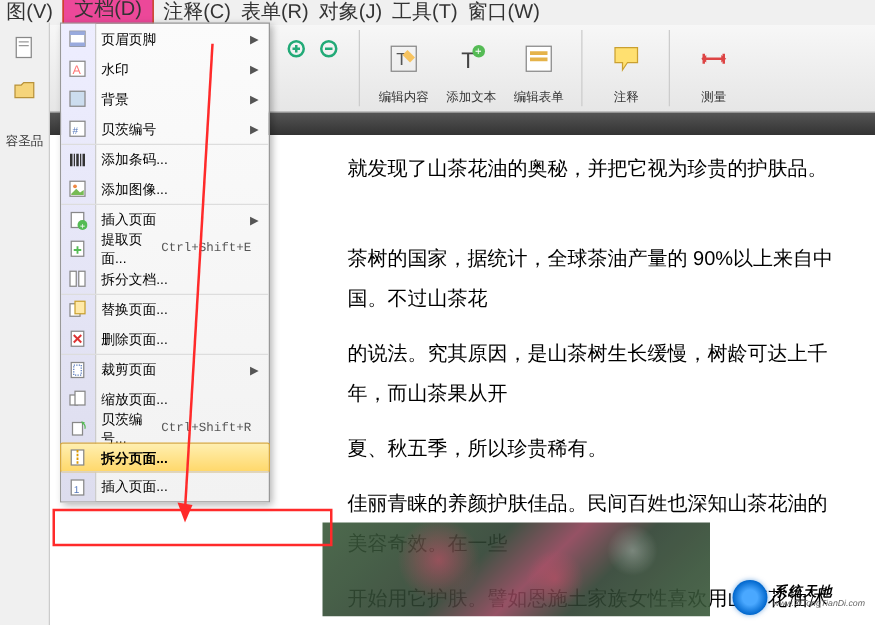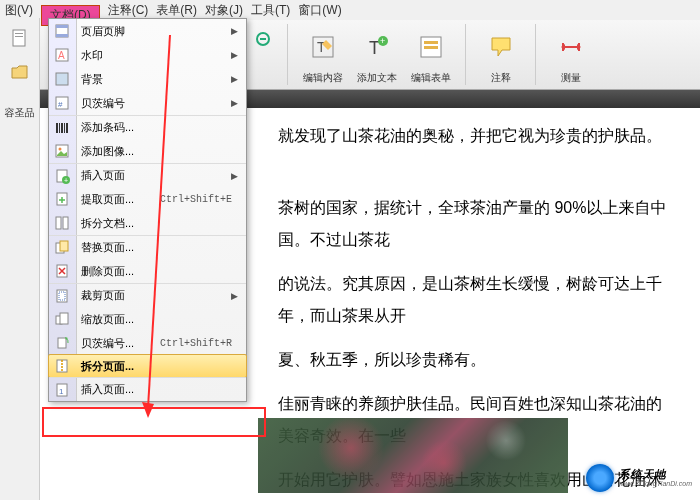--- a/index.html
+++ b/index.html
@@ -1,35 +1,35 @@
 <!DOCTYPE html>
 <html><head>
 <meta charset="utf-8">
 <style>
 * { margin: 0; padding: 0; box-sizing: border-box; font-family: "Microsoft YaHei", SimSun, sans-serif; }
 body { width: 700px; height: 500px; overflow: hidden; background: #fff; position: relative; }
 
-.menubar { height: 20px; background: #f0f0f0; display: flex; padding-left: 5px; font-size: 12px; align-items: center; }
+.menubar { height: 20px; background: #f0f0f0; display: flex; padding-left: 5px; font-size: 16px; align-items: flex-end; }
 .menubar span { margin-right: 8px; color: #333; }
 .menubar .active { background: #ec4899; border: 1px solid #c2410c; padding: 1px 8px; margin-top: 11px; }
 
 .toolbar { height: 70px; background: linear-gradient(#f7f7f7,#e6e6e6); border-bottom: 1px solid #aaa; display: flex; padding: 4px 2px; }
 .tb-group { display: flex; flex-direction: column; align-items: center; margin: 0 3px; }
 .tb-btn { width: 48px; height: 48px; display: flex; flex-direction: column; align-items: center; justify-content: center; }
 .tb-label { font-size: 10px; color: #333; margin-top: 2px; }
 .tb-icon { width: 28px; height: 28px; display: flex; align-items: center; justify-content: center; }
 .small-btns { display: flex; gap: 2px; padding: 4px; }
 .small-btn { width: 24px; height: 24px; display: flex; align-items: center; justify-content: center; }
 
 .dark-strip { height: 18px; background: linear-gradient(#555,#333); margin-top: 0; }
 
 .content { position: absolute; left: 38px; top: 110px; right: 10px; bottom: 0; padding: 10px 20px; font-size: 16px; line-height: 2; color: #000; }
 .content p { margin-bottom: 12px; }
 
-.dropdown { position: absolute; left: 48px; top: 18px; width: 199px; background: linear-gradient(#fbfbfb,#f2f2f2); border: 1px solid #999; box-shadow: 2px 2px 6px rgba(0,0,0,0.3); z-index: 10; }
+.dropdown { position: absolute; left: 48px; top: 18px; width: 168px; background: linear-gradient(#fbfbfb,#f2f2f2); border: 1px solid #999; box-shadow: 2px 2px 6px rgba(0,0,0,0.3); z-index: 10; }
 .dd-strip { position: absolute; left: 0; top: 0; bottom: 0; width: 28px; background: linear-gradient(#eef,#dde); border-right: 1px solid #ccc; }
 .dd-item { position: relative; height: 24px; display: flex; align-items: center; font-size: 11px; padding-left: 32px; cursor: default; }
 .dd-item.sep { border-top: 1px solid #ddd; }
 .dd-icon { position: absolute; left: 4px; width: 18px; height: 18px; display: flex; align-items: center; justify-content: center; }
 .dd-arrow { margin-left: auto; margin-right: 8px; font-size: 9px; color: #555; }
 .dd-shortcut { margin-left: auto; margin-right: 14px; font-size: 10px; color: #555; font-family: Liberation Mono, monospace; }
 .dd-item.highlighted { background: linear-gradient(#ffefb0,#ffd86b); border: 1px solid #d9a93d; border-radius: 2px; margin: -1px; font-weight: bold; }
 
 .red-box { position: absolute; left: 42px; top: 407px; width: 224px; height: 30px; border: 2px solid #ff2a2a; z-index: 20; }
 .arrow-svg { position: absolute; left: 140px; top: 30px; z-index: 15; pointer-events: none; }

